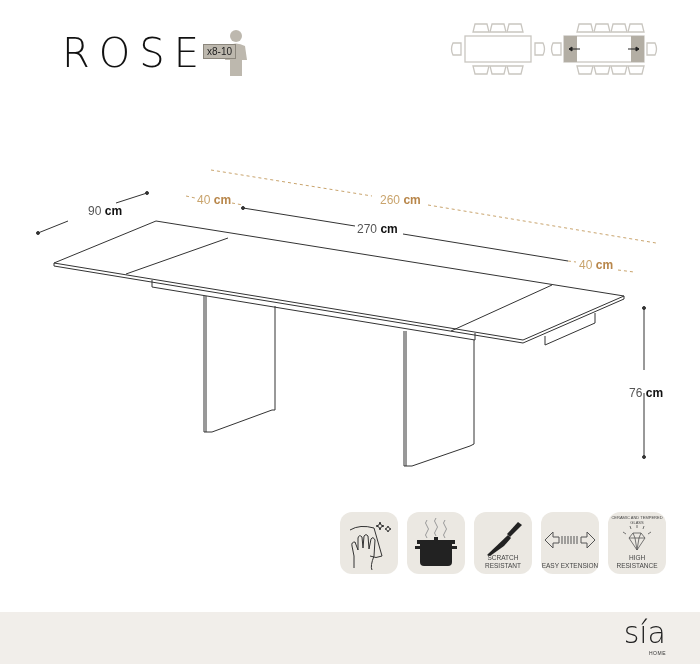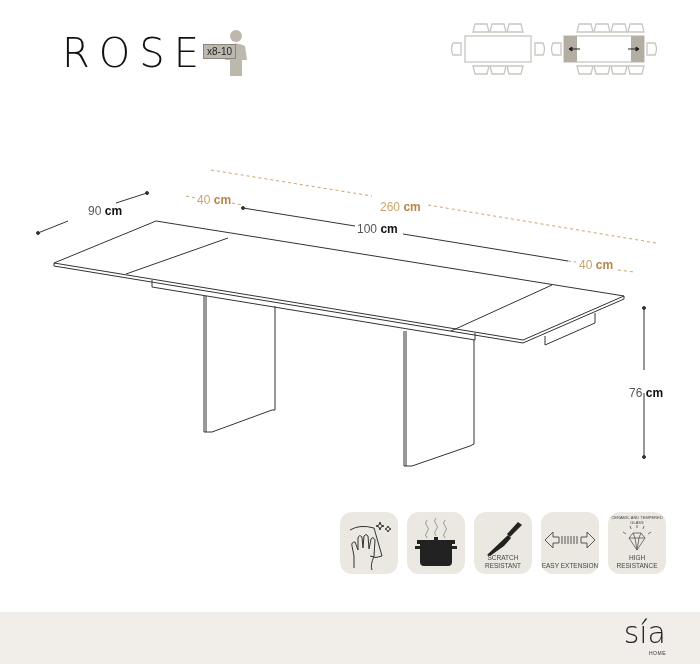--- a/index.html
+++ b/index.html
@@ -151,26 +151,26 @@
 </svg>
 
 <div class="abs dim" style="left:88px; top:204px;">
   <span>90</span>
   <b>cm</b>
 </div>
 <div class="abs dim gold" style="left:197px; top:193px;">
   <span>40</span>
   <b>cm</b>
 </div>
-<div class="abs dim gold" style="left:380px; top:193px;margin-top:7px;">
+<div class="abs dim gold" style="left:380px; top:193px;">
   <span>260</span>
   <b>cm</b>
 </div>
 <div class="abs dim" style="left:357px; top:222px;">
-  <span>100</span>
+  <span>270</span>
   <b>cm</b>
 </div>
 <div class="abs dim gold" style="left:579px; top:258px;">
   <span>40</span>
   <b>cm</b>
 </div>
 <div class="abs dim" style="left:629px; top:375px;margin-top:11px;">
   <span>76</span>
   <b>cm</b>
 </div>

